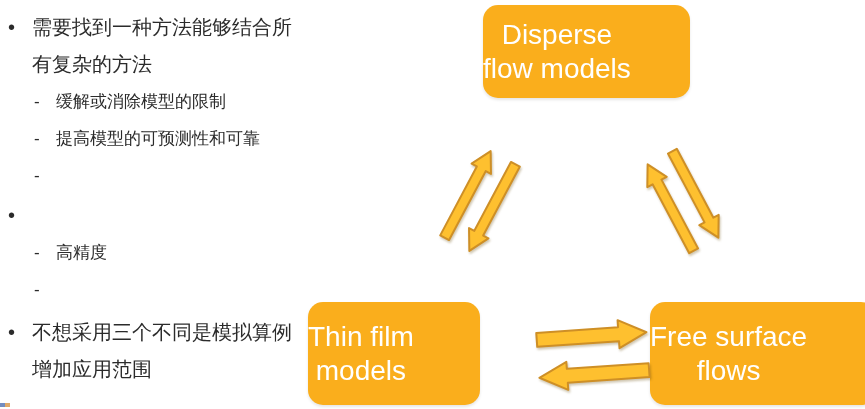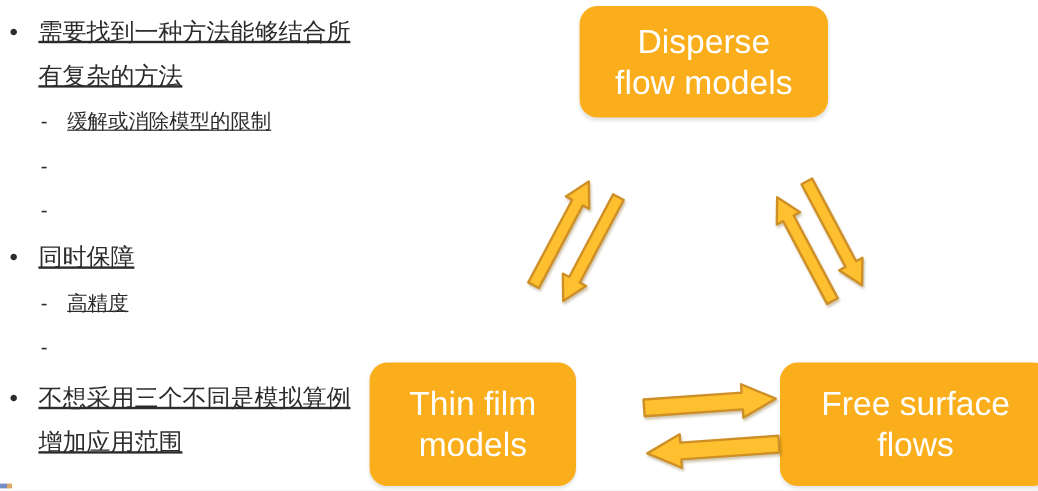--- a/index.html
+++ b/index.html
@@ -14,29 +14,29 @@
   
   .bullets{
     position:absolute;left:6px;top:9px;width:310px;
     color:#2b2b2b;
   }
   .li{display:flex;align-items:flex-start;}
   .li-main{font-size:20px;line-height:37px;}
   .li-sub{font-size:17px;line-height:37px;}
   .li-main .marker{width:24px;text-align:left;padding-left:2px;flex:0 0 auto;}
   .li-sub .marker{width:22px;text-align:left;margin-left:28px;flex:0 0 auto;}
-  .li-text{white-space:pre-line;text-decoration:underline;}
+  .li-text{white-space:pre-line;}
   .gap-sm{margin-top:3px;}
   .gap-md{margin-top:6px;}
   
   .node{
     position:absolute;
     background:var(--node-fill,#FAAE1C);
     border-radius:15px;
-    display:flex;align-items:center;justify-content:center;
+    display:flex;align-items:center;
     color:var(--node-text,#ffffff);
     font-size:28px;line-height:1.2;
     text-align:center;
     box-shadow:0 2px 3px rgba(0,0,0,0.10);
   }
   .node-label{white-space:pre-line;}
   .node-disperse{left:483px;top:5px;width:207px;height:93px;}
   .node-thinfilm{left:308px;top:302px;width:172px;height:103px;}
   .node-freesurface{left:650px;top:302px;width:226px;height:103px;}
   
@@ -69,27 +69,27 @@
       <span class="marker">•</span>
       <span class="li-text">需要找到一种方法能够结合所
 有复杂的方法</span>
     </div>
     <div class="li li-sub">
       <span class="marker">-</span>
       <span class="li-text">缓解或消除模型的限制</span>
     </div>
     <div class="li li-sub">
       <span class="marker">-</span>
+      <span class="li-text">提高模型的可预测性和可靠</span>
     </div>
     <div class="li li-sub">
       <span class="marker">-</span>
     </div>
     <div class="li li-main gap-sm">
       <span class="marker">•</span>
-      <span class="li-text">同时保障</span>
     </div>
     <div class="li li-sub">
       <span class="marker">-</span>
       <span class="li-text">高精度</span>
     </div>
     <div class="li li-sub">
       <span class="marker">-</span>
     </div>
     <div class="li li-main gap-md">
       <span class="marker">•</span>

